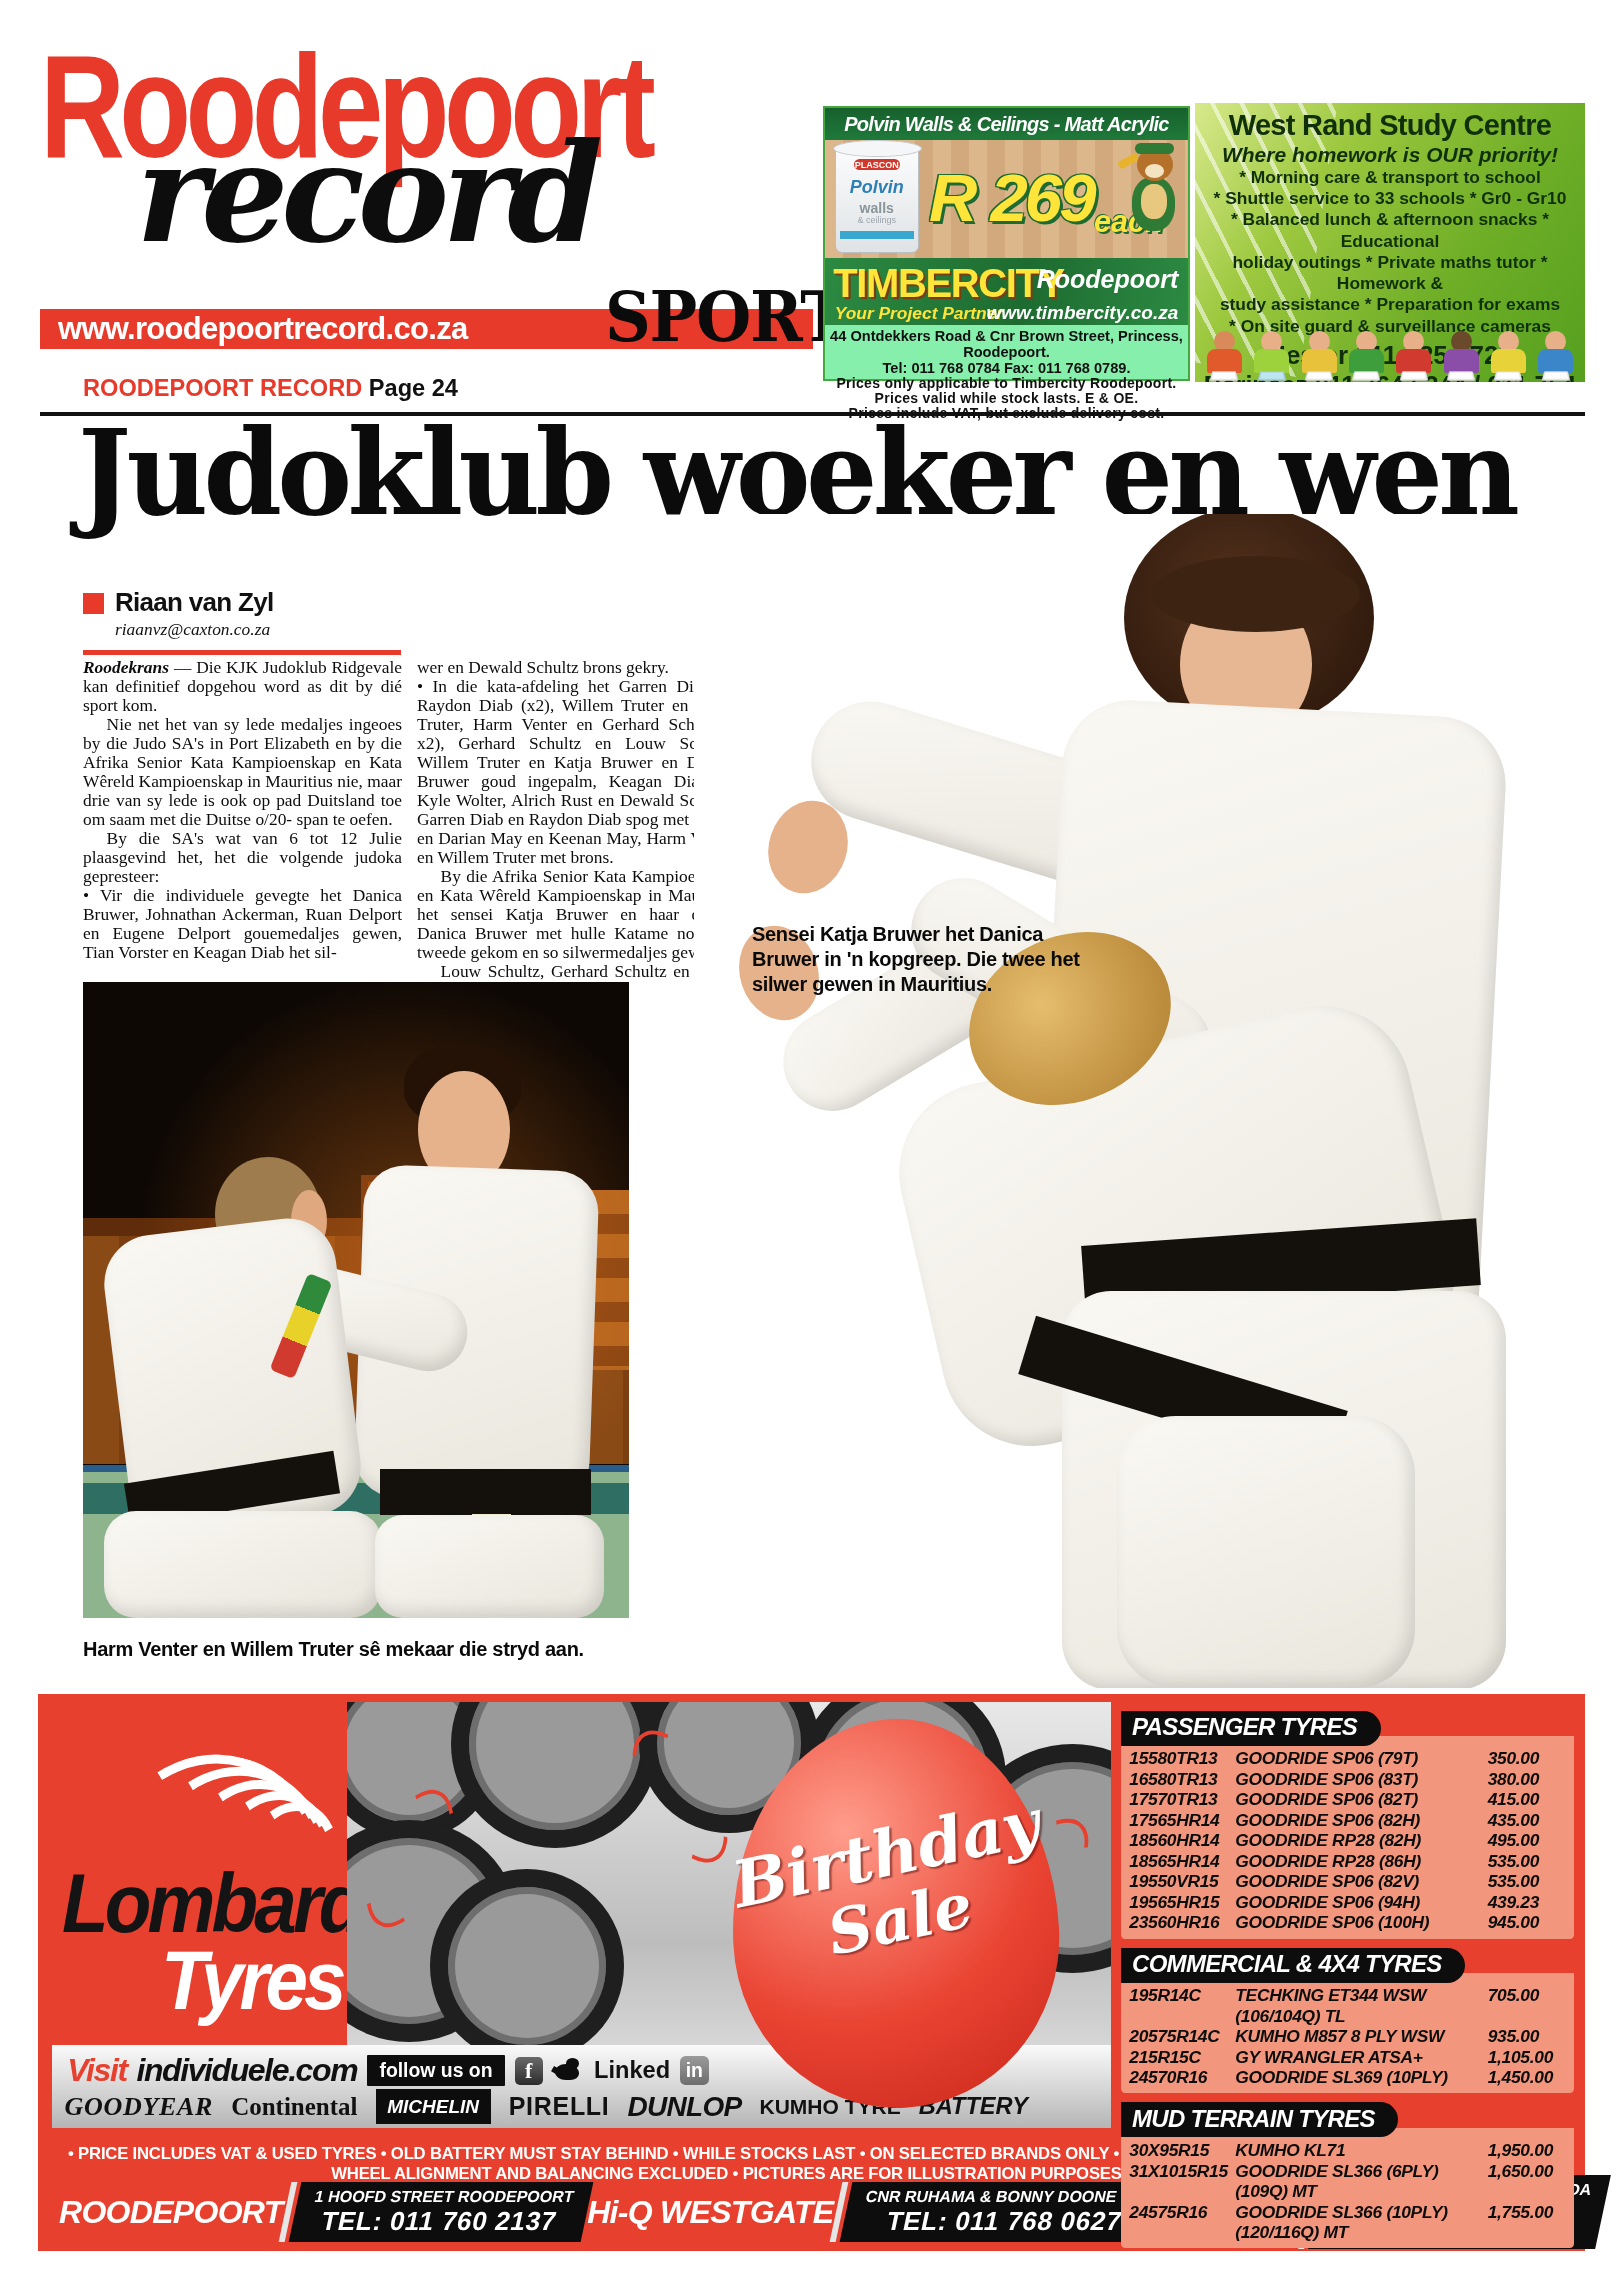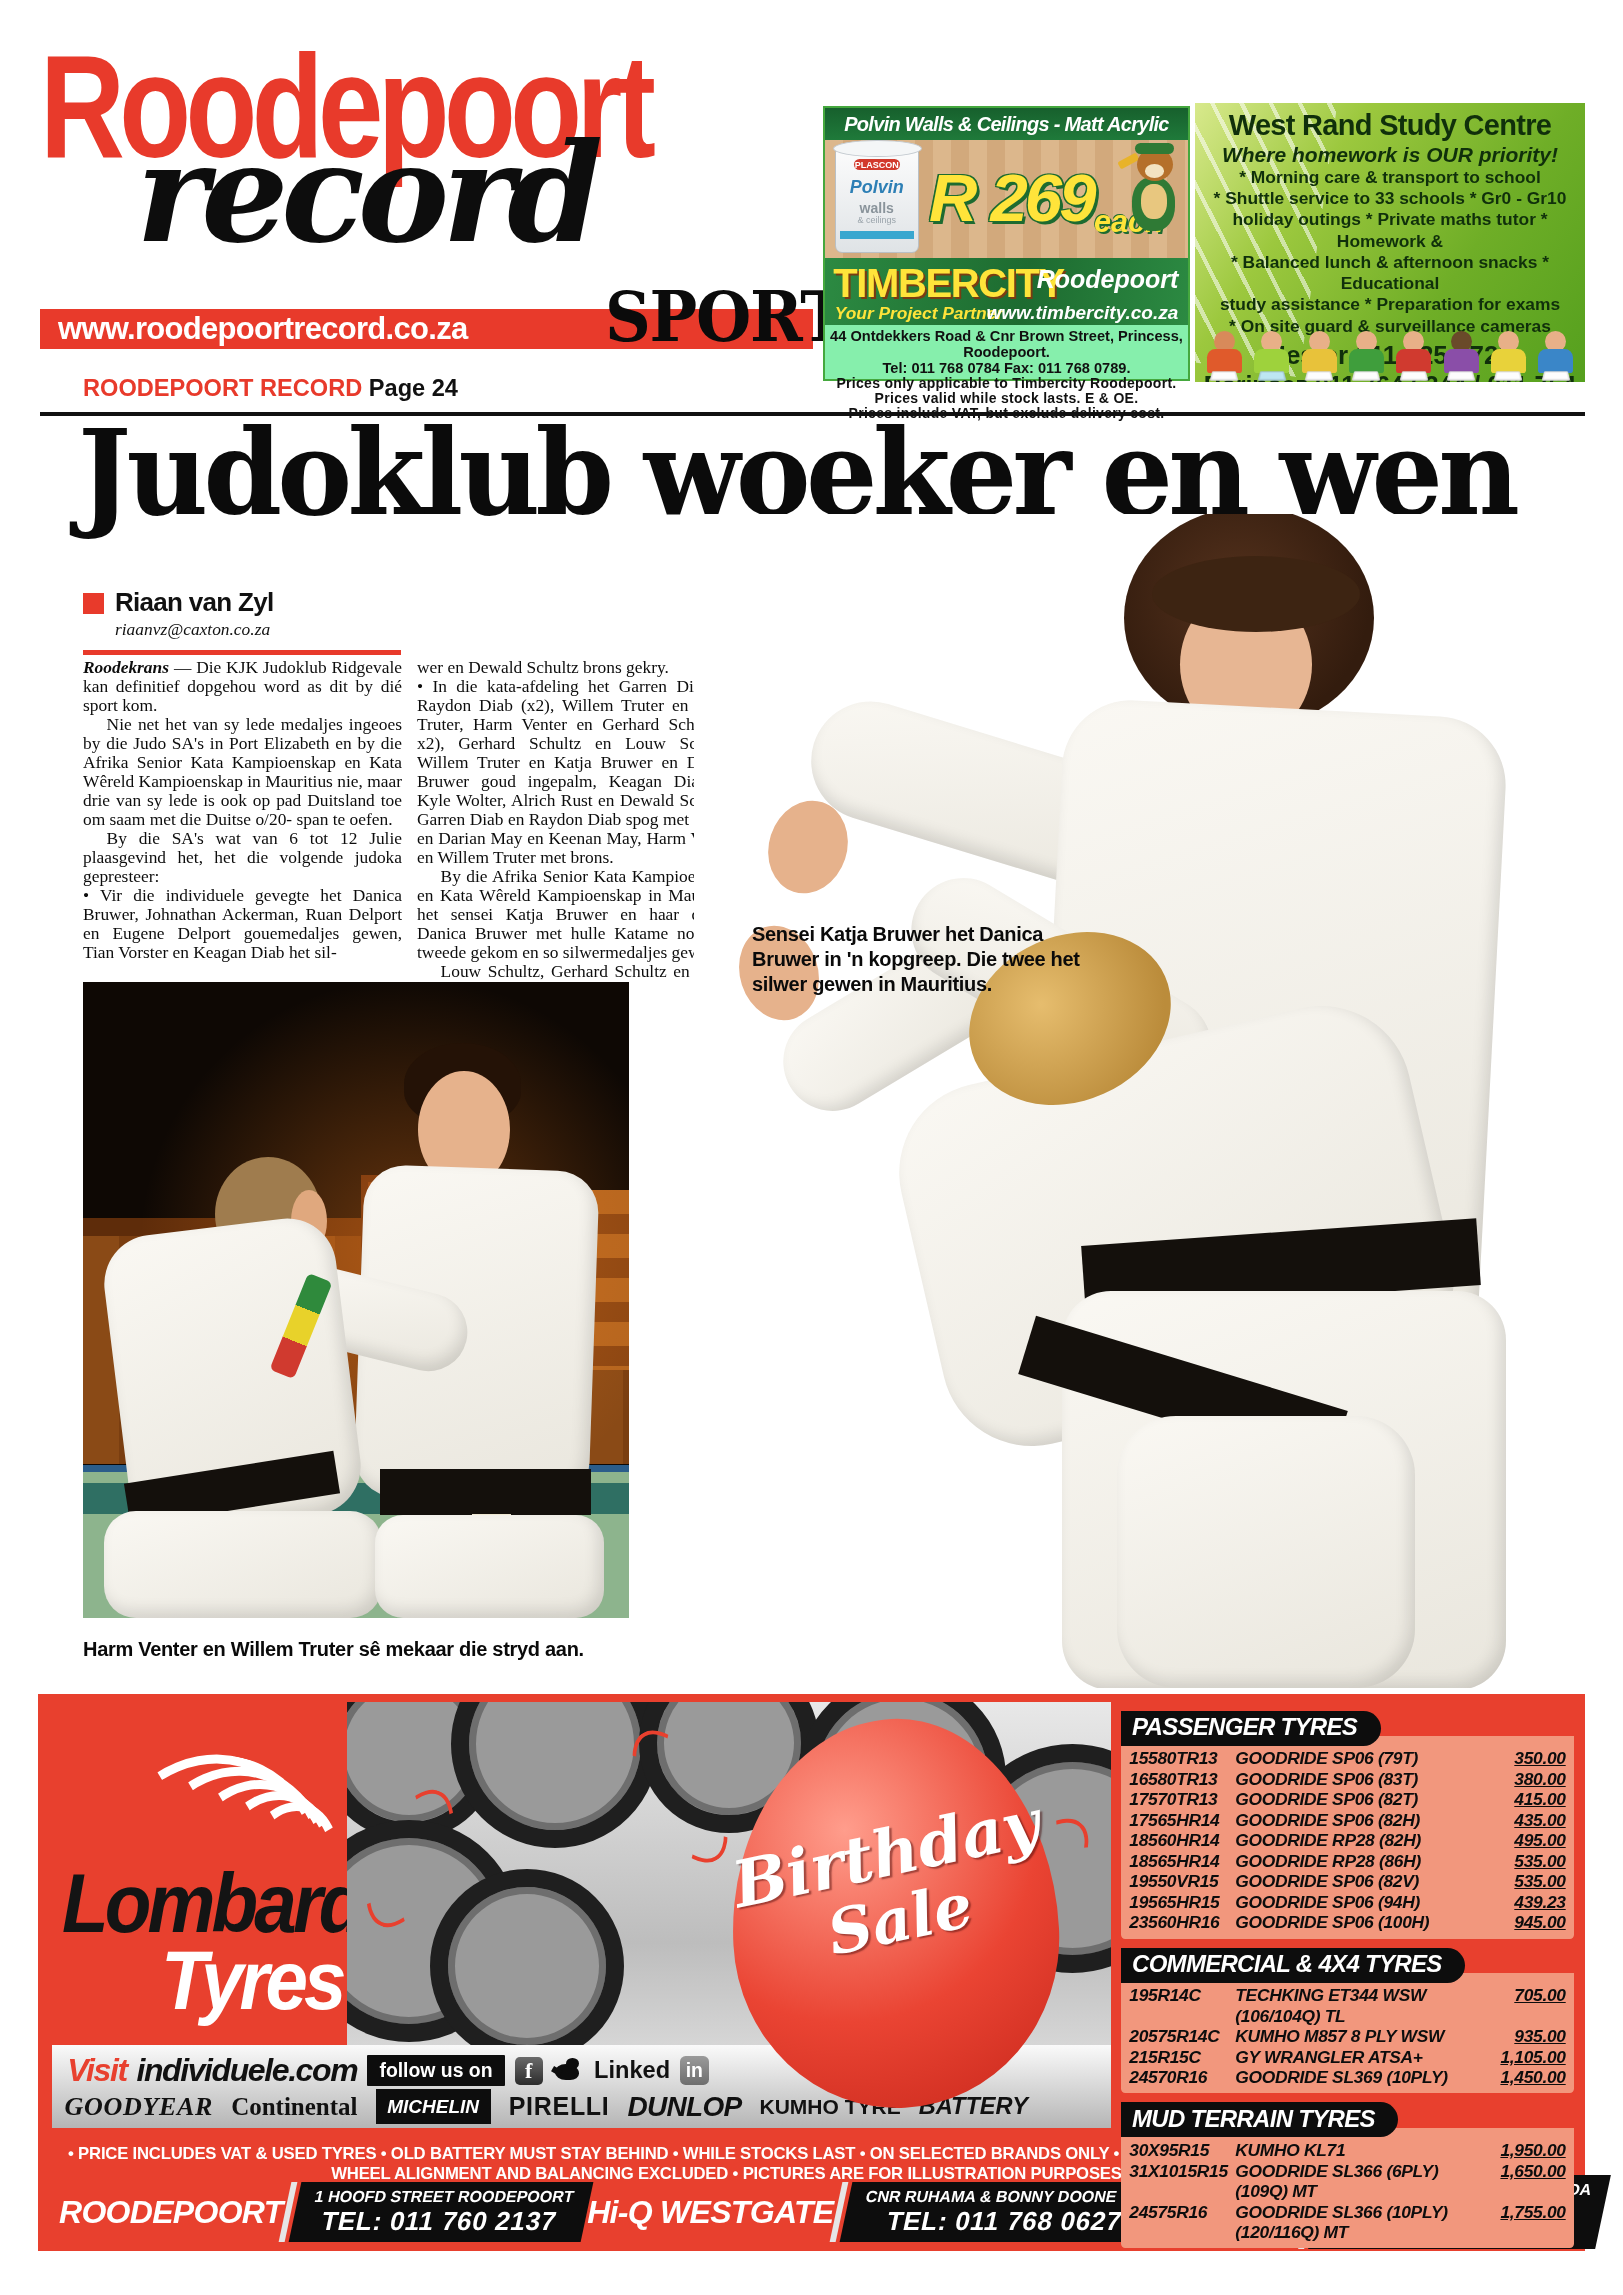--- a/index.html
+++ b/index.html
@@ -185,21 +185,21 @@
   .bl1{font-size:64px;line-height:.95;}
   .bl2{font-size:61px;}
   .prices{position:absolute;left:1083px;top:16.7px;width:453px;z-index:2;}
   .psec{margin-bottom:9px;}
   .phead{display:inline-block;background:#0d0d0d;color:#fff;font-weight:900;font-style:italic;font-size:24px;
       padding:2.8px 23.6px 4.2px 11px;border-radius:0 18px 18px 0;letter-spacing:-0.7px;position:relative;z-index:2;}
   .ppanel{background:#f2977d;margin-top:-9.7px;padding:12.5px 8.3px 5.6px 8.3px;border-radius:0 0 4.2px 4.2px;}
   .trow{display:flex;font-weight:bold;font-style:italic;font-size:17.4px;line-height:20.5px;color:#0d0d0d;letter-spacing:-0.3px;}
   .tsize{width:106px;flex:none;}
   .tdesc{flex:1;}
-  .tprice{width:78px;flex:none;text-align:right;text-decoration:underline;}
+  .tprice{width:78px;flex:none;}
   .silver{position:absolute;left:14px;top:351px;width:1059px;height:83px;
       background:linear-gradient(#fafafa,#b5b5b5);z-index:1;}
   .visitrow{position:absolute;left:15.3px;top:7px;display:flex;align-items:center;gap:9.7px;}
   .visit-w{font-size:32px;font-weight:900;font-style:italic;color:#e8402e;letter-spacing:-1.4px;}
   .visit-s{font-size:32px;font-weight:900;font-style:italic;color:#111;letter-spacing:-1.4px;}
   .follow{background:#0d0d0d;color:#fff;font-weight:bold;font-size:19.4px;padding:4.2px 12.5px;border-radius:1px;}
   .fb{width:28px;height:28px;background:linear-gradient(#6a6a6a,#2c2c2c);border-radius:4.9px;color:#fff;
       font-weight:900;font-size:22px;text-align:center;line-height:28px;font-family:"Liberation Serif",serif;}
   .bird{position:relative;width:32px;height:25px;}
   .bird .b1{position:absolute;left:2.8px;top:5.6px;width:23.6px;height:16.7px;background:#0d0d0d;border-radius:50% 60% 40% 50%;}
@@ -285,22 +285,22 @@
     </div>
   </div>
 
   <div class="abs sc">
     <div class="streak"></div>
     <div class="sc-inner">
       <div class="sc-title">West Rand Study Centre</div>
       <div class="sc-sub">Where homework is OUR priority!</div>
       <div class="sc-line">* Morning care &amp; transport to school</div>
       <div class="sc-line">* Shuttle service to 33 schools * Gr0 - Gr10</div>
+      <div class="sc-line">* Balanced lunch &amp; afternoon snacks * Educational</div>
       <div class="sc-line">holiday outings * Private maths tutor * Homework &amp;</div>
-      <div class="sc-line">* Balanced lunch &amp; afternoon snacks * Educational</div>
       <div class="sc-line">study assistance * Preparation for exams</div>
       <div class="sc-line">* On site guard &amp; surveillance cameras</div>
       <div class="sc-c1">Hester 011 025 5729</div>
       <div class="sc-c2">Berineez 011 764 6344 / 011 764 5879</div>
     </div>
     <div class="kids">
       <span class="kid k1">
           <span class="h"></span>
           <span class="s"></span>
           <span class="b"></span>

